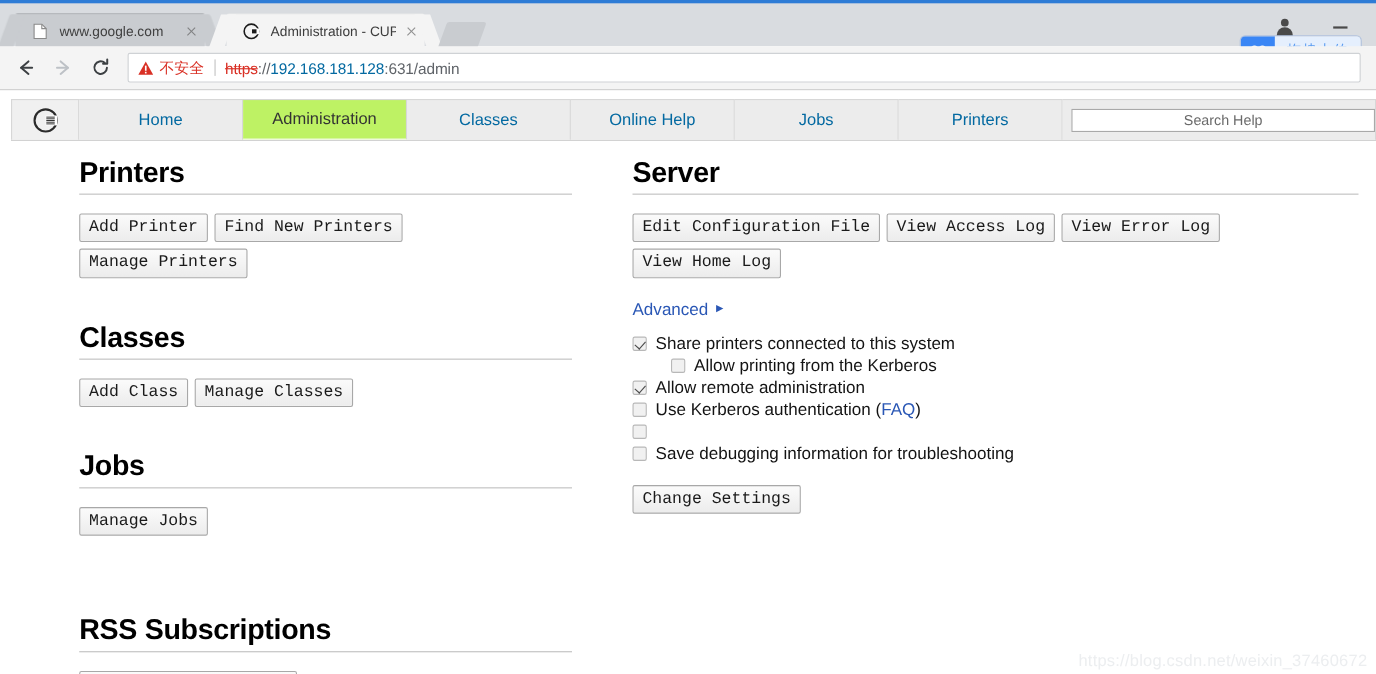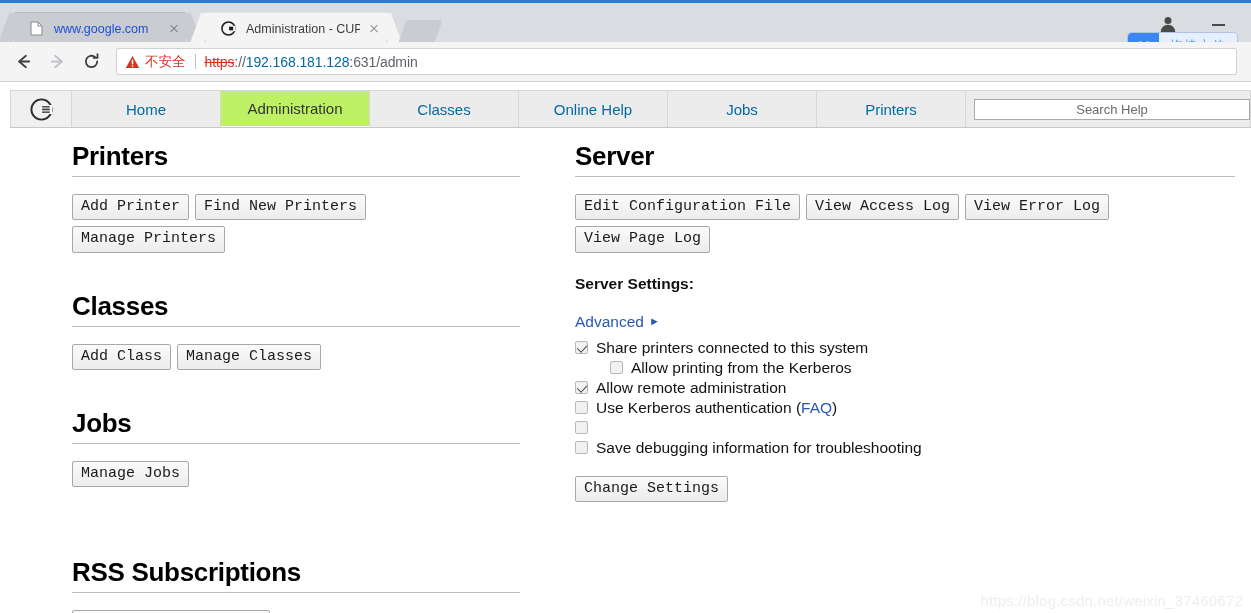--- a/index.html
+++ b/index.html
@@ -45,21 +45,21 @@
   .tab-inactive .tab-skew-r { right:-11px; background:#c9ccd0; transform: skewX(20deg); border-top-right-radius:2px;}
   .tab-active .tab-skew-l { left:-11px; background:#f4f4f4; transform: skewX(-20deg);}
   .tab-active .tab-skew-r { right:-11px; background:#f4f4f4; transform: skewX(20deg);}
 
   .tab-inner { position:relative; z-index:3; display:flex; align-items:center; width:100%; }
   .tab-favicon { width:17px; height:17px; margin-right:9px; flex:0 0 auto; display:flex; align-items:center; justify-content:center;}
   .tab-title {
     font-size: 12.5px; color:#3c3c3c; white-space:nowrap; overflow:hidden;
     flex: 1 1 auto;
   }
-  .tab-inactive .tab-title { color:#1d4ed8; }
+  .tab-inactive .tab-title { color:#404040; }
   .tab-close {
     width:16px; height:16px; flex:0 0 auto; margin-left:6px;
     position:relative; opacity:.65;
   }
   .tab-close::before, .tab-close::after {
     content:""; position:absolute; left:3px; top:7px; width:10px; height:1.4px; background:#5a5a5a;
   }
   .tab-close::before { transform: rotate(45deg); }
   .tab-close::after  { transform: rotate(-45deg); }
 
@@ -153,21 +153,21 @@
     border:1px solid #a8a8a8; border-radius:2px;
     padding:3px 8px 4px 8px; line-height:1.15;
     cursor:default; white-space:nowrap;
   }
   .gap-lg { height:38px; }
 
   .srv-settings-label { margin-top:22px; font-size:15.5px; font-weight:bold; color:#111; }
   .advanced-link { margin-top:20px; font-size:15.5px; color:#2a57b5; display:inline-flex; align-items:center; }
   .advanced-tri { margin-left:5px; font-size:11px; color:#2a57b5; line-height:1; }
 
-  .cklist { margin-top:7px; }
+  .cklist { margin-top:12px; }
   .ckrow { display:flex; align-items:center; height:20px; margin-top:0px; }
   .ckrow.indent { padding-left:35px; }
   .ckbox {
     width:13px; height:13px; flex:0 0 auto; margin-right:8px;
     border:1px solid #b8b8b8; background:#f1f1f1; border-radius:2px;
     position:relative;
   }
   .ckbox.checked::after {
     content:""; position:absolute; left:3px; top:1px; width:5px; height:8px;
     border:solid #4a4a4a; border-width:0 1.8px 1.8px 0; transform: rotate(42deg);
@@ -355,24 +355,23 @@
         </div>
       </div>
 
       <div class="col-right">
 
         <h2 class="sec">Server</h2>
         <div class="btnrow">
           <button class="cbtn">Edit Configuration File</button>
           <button class="cbtn">View Access Log</button>
           <button class="cbtn">View Error Log</button>
-          <button class="cbtn">View Page Log</button>
-        </div>
-
-        <div class="srv-settings-label">Server Settings:</div>
+          <button class="cbtn">View Home Log</button>
+        </div>
+
 
         <div class="advanced-link">
           <span>Advanced</span>
           <span class="advanced-tri">►</span>
         </div>
 
         <div class="cklist">
 
           <div class="ckrow">
             <span class="ckbox checked"></span>

